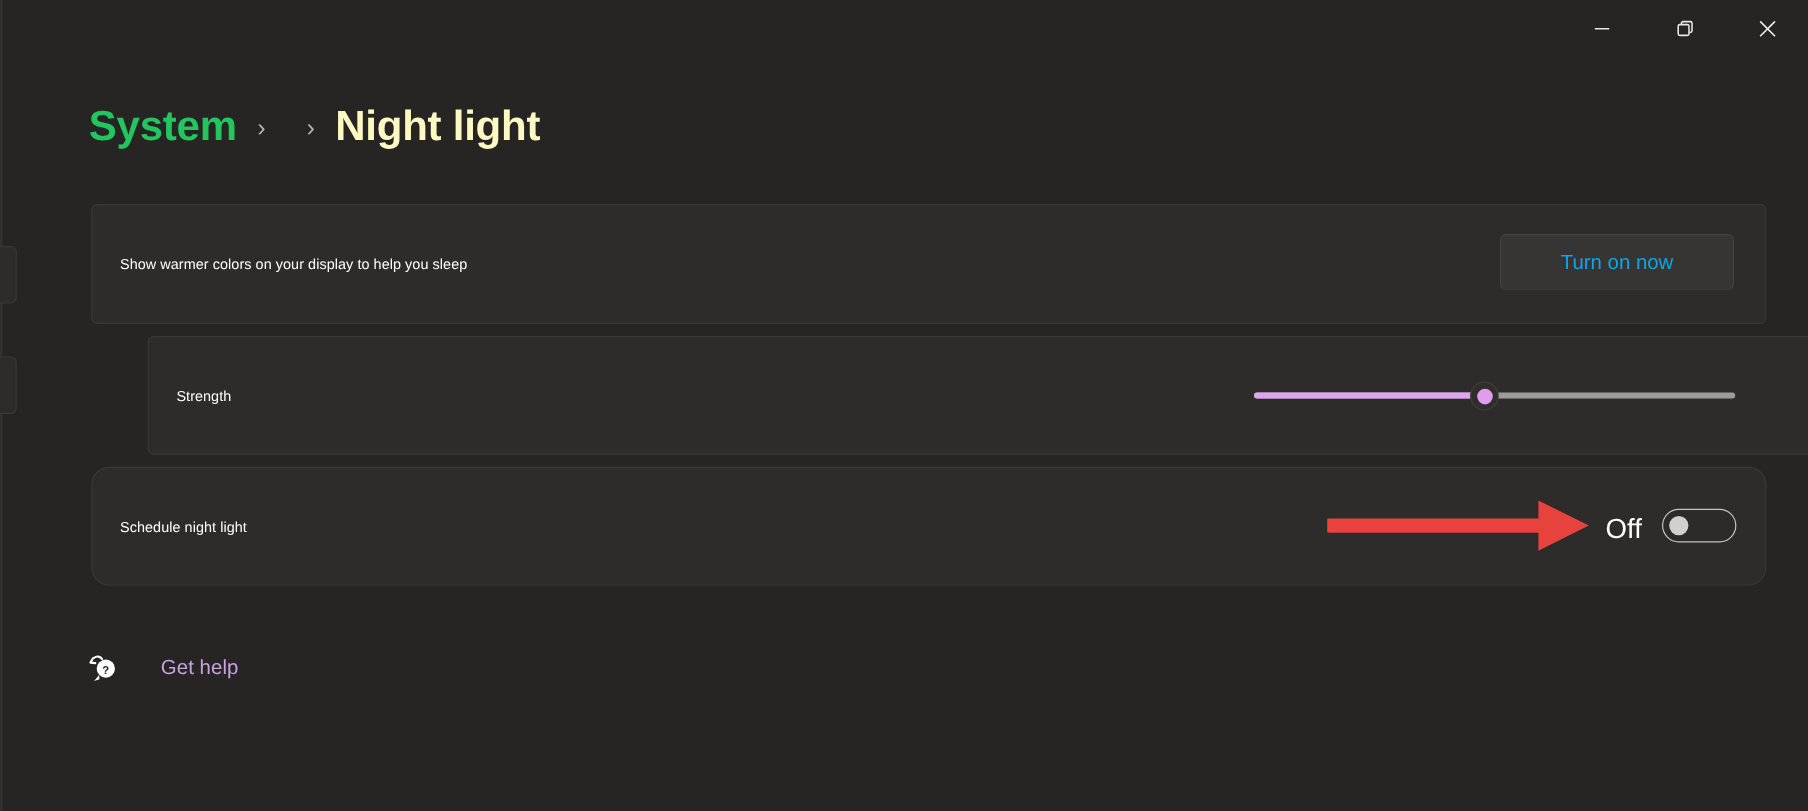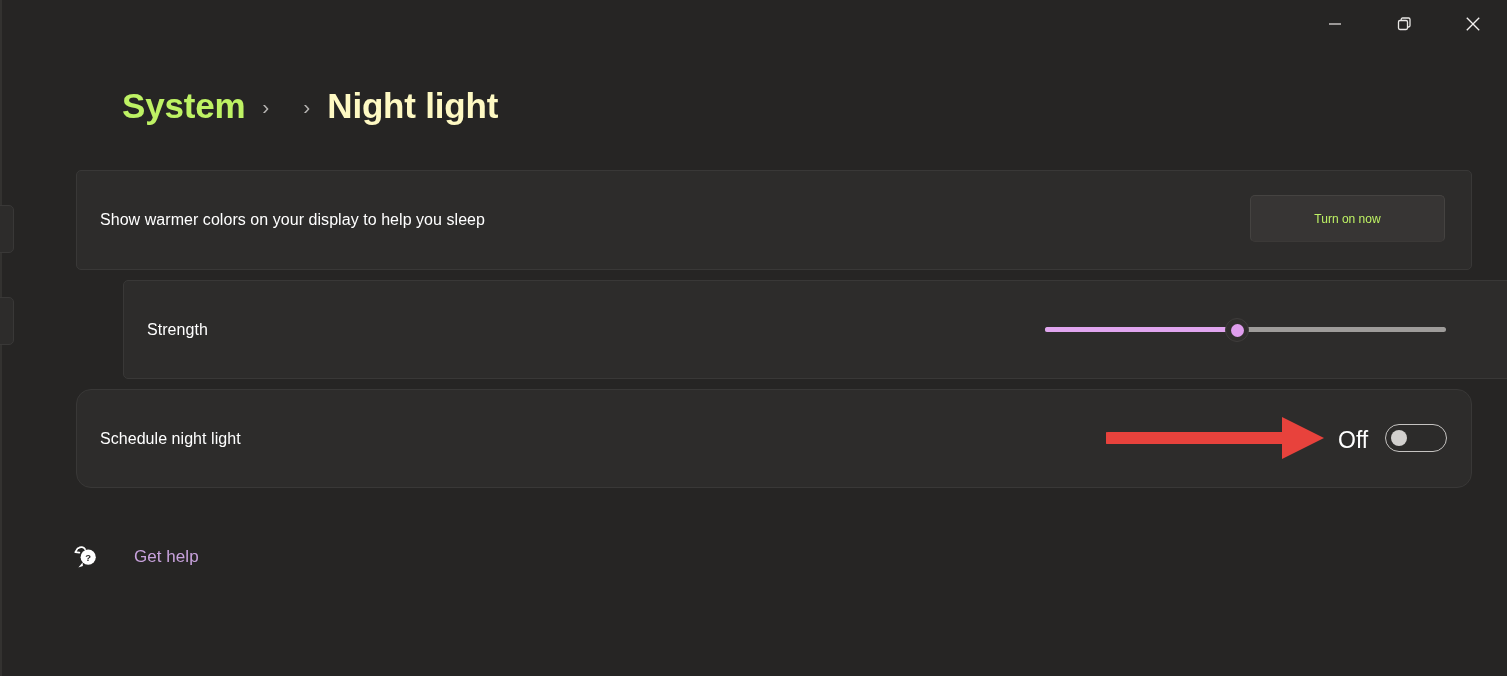--- a/index.html
+++ b/index.html
@@ -69,21 +69,21 @@
     align-items: baseline;
     height: 50px;
   }
   .crumb {
     font-size: 35px;
     font-weight: 600;
     letter-spacing: -0.2px;
     line-height: 1;
     white-space: nowrap;
   }
-  .crumb.muted { color: #bef264; cursor: pointer; margin-left: 48px; }
+  .crumb.muted { color: #22c55e; cursor: pointer; }
   .crumb.current { color: #fef9c3; }
   .crumb-sep {
     font-size: 21px;
     color: #b7b5b3;
     margin: 0 17px;
     position: relative;
     top: -4px;
     font-weight: 400;
   }
 
@@ -98,41 +98,41 @@
     display: flex;
     align-items: center;
   }
   .card.c1 { top: 170px; height: 100px; }
   .card.c2 { top: 280px; height: 99px; margin-left: 47px; }
   .card.c3 { top: 389px; height: 99px; border-radius: 15px; }
 
   .card-label {
     position: absolute;
     left: 23px;
-    font-size: 16px;
+    font-size: 12px;
     color: #ffffff;
     font-weight: 400;
     letter-spacing: 0.05px;
     white-space: nowrap;
   }
 
   
   .action-button {
     position: absolute;
     right: 26px;
     top: 24px;
     width: 195px;
     height: 47px;
     background: #373534;
     border: 1px solid #454341;
     border-bottom-color: #3b3937;
     border-radius: 5px;
-    color: #bef264;
+    color: #0ea5e9;
     font-family: "Liberation Sans", sans-serif;
-    font-size: 12px;
+    font-size: 17px;
     display: flex;
     align-items: center;
     justify-content: center;
     cursor: default;
   }
 
   
   .slider {
     position: absolute;
     left: 1045px;

